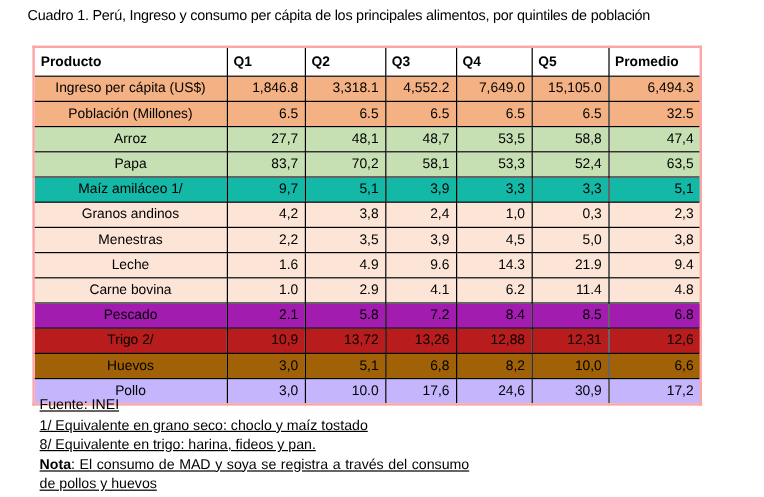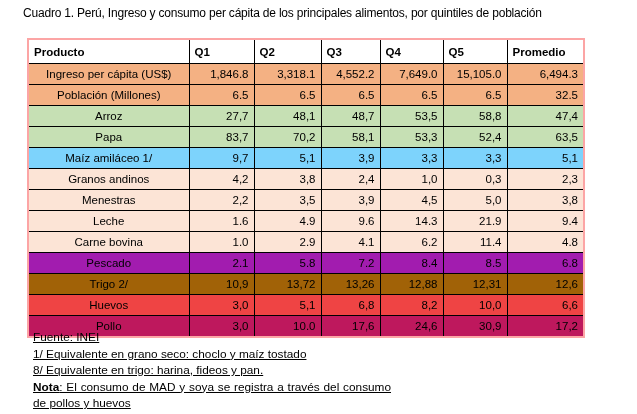--- a/index.html
+++ b/index.html
@@ -120,21 +120,21 @@
         </tr>
         <tr style="background-color: rgb(198, 224, 180);">
           <td class="col-label">Papa</td>
           <td class="num">83,7</td>
           <td class="num">70,2</td>
           <td class="num">58,1</td>
           <td class="num">53,3</td>
           <td class="num">52,4</td>
           <td class="num">63,5</td>
         </tr>
-        <tr style="background-color: #7dd3fc;">
+        <tr style="background-color: #14b8a6;">
           <td class="col-label">Maíz amiláceo 1/</td>
           <td class="num">9,7</td>
           <td class="num">5,1</td>
           <td class="num">3,9</td>
           <td class="num">3,3</td>
           <td class="num">3,3</td>
           <td class="num">5,1</td>
         </tr>
         <tr style="background-color: rgb(252, 228, 214);">
           <td class="col-label">Granos andinos</td>
@@ -174,39 +174,39 @@
         </tr>
         <tr style="background-color: #a21caf;">
           <td class="col-label">Pescado</td>
           <td class="num">2.1</td>
           <td class="num">5.8</td>
           <td class="num">7.2</td>
           <td class="num">8.4</td>
           <td class="num">8.5</td>
           <td class="num">6.8</td>
         </tr>
-        <tr style="background-color: #a16207;">
+        <tr style="background-color: #b91c1c;">
           <td class="col-label">Trigo 2/</td>
           <td class="num">10,9</td>
           <td class="num">13,72</td>
           <td class="num">13,26</td>
           <td class="num">12,88</td>
           <td class="num">12,31</td>
           <td class="num">12,6</td>
         </tr>
-        <tr style="background-color: #ef4444;">
+        <tr style="background-color: #a16207;">
           <td class="col-label">Huevos</td>
           <td class="num">3,0</td>
           <td class="num">5,1</td>
           <td class="num">6,8</td>
           <td class="num">8,2</td>
           <td class="num">10,0</td>
           <td class="num">6,6</td>
         </tr>
-        <tr style="background-color: #be185d;">
+        <tr style="background-color: #c4b5fd;">
           <td class="col-label">Pollo</td>
           <td class="num">3,0</td>
           <td class="num">10.0</td>
           <td class="num">17,6</td>
           <td class="num">24,6</td>
           <td class="num">30,9</td>
           <td class="num">17,2</td>
         </tr>
       </tbody>
   </table>

